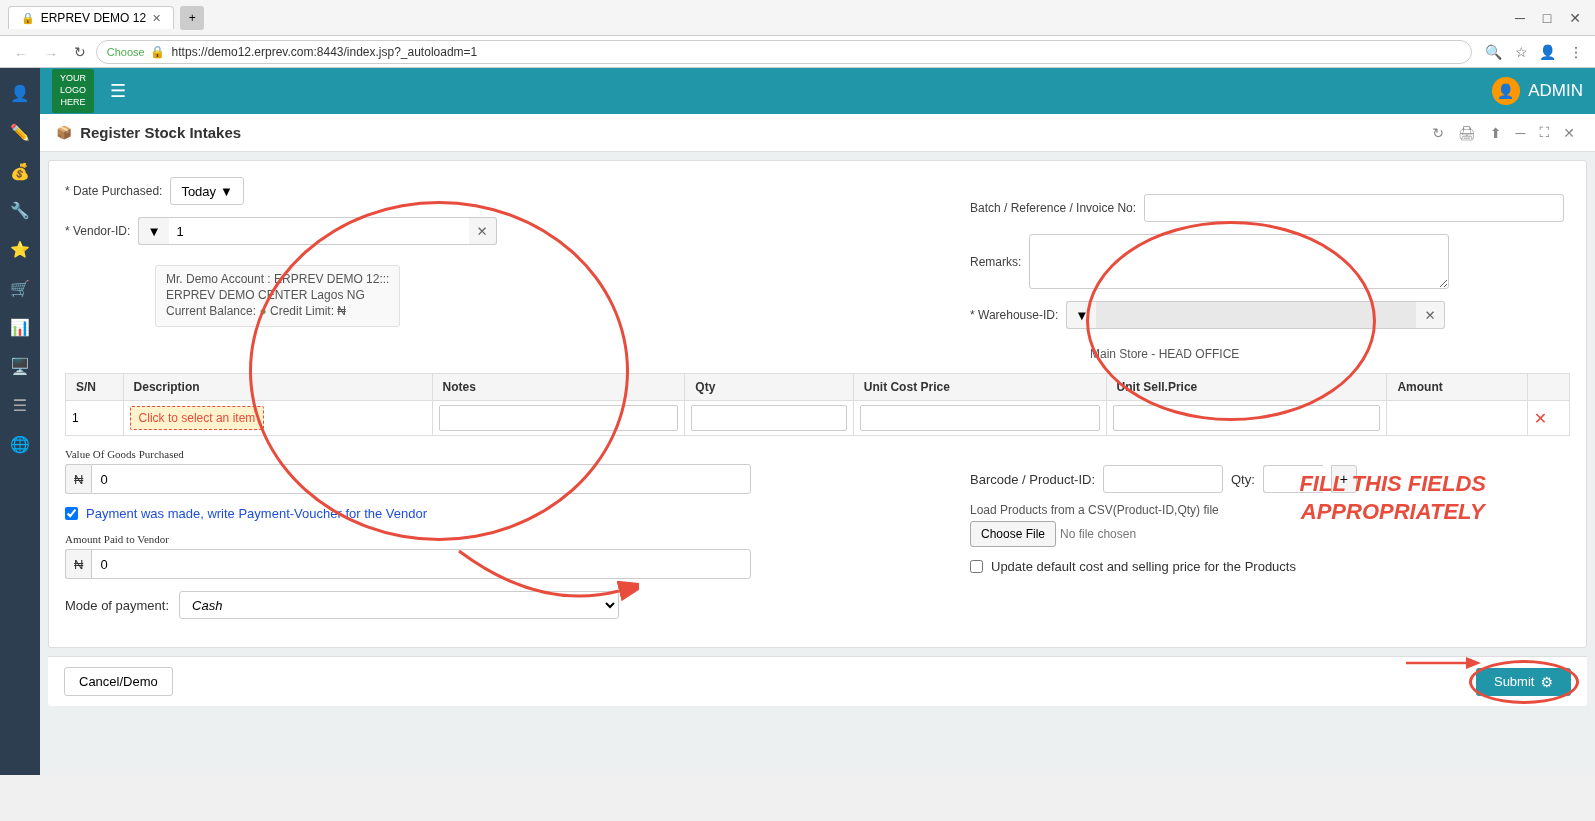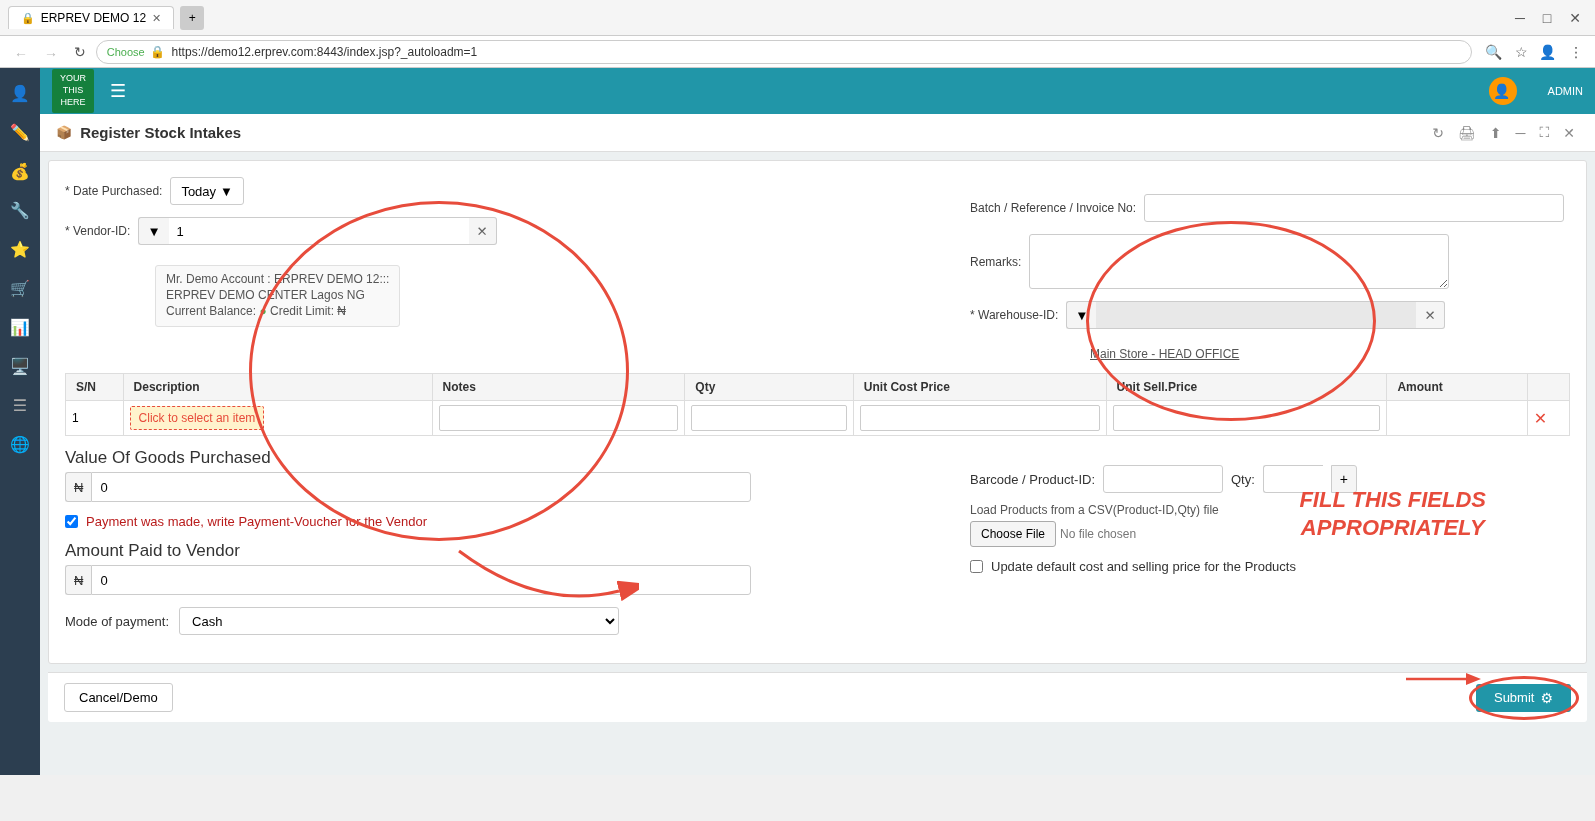--- a/index.html
+++ b/index.html
@@ -179,31 +179,31 @@
     
     .stock-table { width: 100%; border-collapse: collapse; margin-bottom: 12px; }
     .stock-table th { background: #f5f5f5; border: 1px solid #ddd; padding: 6px 10px; font-size: 12px; font-weight: bold; text-align: left; color: #333; }
     .stock-table td { border: 1px solid #ddd; padding: 4px 6px; font-size: 12px; }
     .item-select-cell { background: #fff3cd; border: 1px dashed #e74c3c !important; color: #e74c3c; cursor: pointer; padding: 4px 8px; border-radius: 2px; }
     .table-input { border: 1px solid #ccc; border-radius: 2px; padding: 3px 6px; width: 100%; height: 26px; font-size: 12px; }
     .delete-row-btn { color: #e74c3c; cursor: pointer; font-size: 16px; background: none; border: none; }
 
     
     .value-section { margin-bottom: 12px; }
-    .value-label { font-size: 17px; color: #333; margin-bottom: 4px; }
+    .value-label { font-size: 11px; color: #333; margin-bottom: 4px; font-family: Liberation Serif, serif; }
     .value-display { display: flex; align-items: center; gap: 0; }
     .currency-prefix { background: #f5f5f5; border: 1px solid #ccc; border-right: none; border-radius: 3px 0 0 3px; padding: 4px 8px; height: 30px; display: flex; align-items: center; font-size: 13px; color: #333; }
     .value-input { border: 1px solid #ccc; border-radius: 0 3px 3px 0; padding: 4px 8px; height: 30px; font-size: 13px; width: 660px; }
 
     .payment-checkbox-row { display: flex; align-items: center; gap: 8px; margin: 12px 0; }
-    .payment-label { font-size: 13px; color: #b91c1c; }
+    .payment-label { font-size: 13px; color: #1d4ed8; }
 
     .mode-row { display: flex; align-items: center; gap: 10px; margin-bottom: 12px; }
     .mode-label { font-size: 13px; color: #333; }
-    .mode-select { border: 1px solid #ccc; border-radius: 3px; padding: 4px 8px; height: 28px; font-size: 13px; width: 440px; cursor: pointer; background: #fff; }
+    .mode-select { border: 1px solid #ccc; border-radius: 3px; padding: 4px 8px; height: 28px; font-size: 13px; width: 440px; cursor: pointer; background: #fff; font-style: italic; }
     .barcode-row { display: flex; align-items: center; gap: 8px; margin-bottom: 10px; }
     .barcode-label { font-size: 13px; color: #333; white-space: nowrap; }
     .barcode-input { border: 1px solid #ccc; border-radius: 3px; padding: 4px 8px; height: 28px; width: 120px; font-size: 13px; }
     .qty-label { font-size: 13px; color: #333; }
     .qty-input { border: 1px solid #ccc; border-radius: 3px 0 0 3px; border-right: none; padding: 4px 8px; height: 28px; width: 60px; font-size: 13px; }
     .qty-plus { border: 1px solid #ccc; border-radius: 0 3px 3px 0; padding: 4px 8px; height: 28px; background: #f5f5f5; cursor: pointer; font-size: 14px; }
 
     .csv-row { margin-bottom: 10px; }
     .csv-label { font-size: 12px; color: #555; margin-bottom: 4px; }
     .csv-file-row { display: flex; align-items: center; gap: 4px; }
@@ -324,27 +324,27 @@
     <div class="sidebar-item">🖥️</div>
     <div class="sidebar-item">☰</div>
     <div class="sidebar-item">🌐</div>
   </div>
 
   <div class="content-area">
 
     <div class="app-header">
       <div class="logo-box">
         <span>YOUR</span><br>
-        <span>THIS</span><br>
+        <span>LOGO</span><br>
         <span>HERE</span>
       </div>
       <span class="hamburger">☰</span>
       <div class="header-right">
         <div class="admin-avatar">👤</div>
-        <span style="color:#fff;font-size:11px;margin-left:23px;">ADMIN</span>
+        <span style="color:#fff;font-size:17px;">ADMIN</span>
       </div>
     </div>
 
     <div class="page-header">
       <div class="page-title-row">
         <span>📦</span>
         <span class="page-title">Register Stock Intakes</span>
       </div>
       <div class="page-actions">
         <button class="page-action-btn">↻</button>
@@ -414,21 +414,21 @@
 
           <div class="form-row" style="flex-direction:column;">
             <div class="form-group">
               <span class="form-label">* Warehouse-ID:</span>
               <div class="warehouse-input-group">
                 <button class="warehouse-dropdown">▼</button>
                 <input class="warehouse-text" type="text" style="">
                 <button class="warehouse-clear">✕</button>
               </div>
             </div>
-            <div style="margin-left:120px; font-size:12px; color:#555; margin-top:2px;text-decoration:underline;">
+            <div style="margin-left:120px; font-size:12px; color:#555; margin-top:2px;">
               <span>Main Store - HEAD OFFICE</span>
             </div>
           </div>
         </div>
       </div>
 
       <table class="stock-table">
         <thead>
           <tr>
             <th style="width:40px;">S/N</th>

